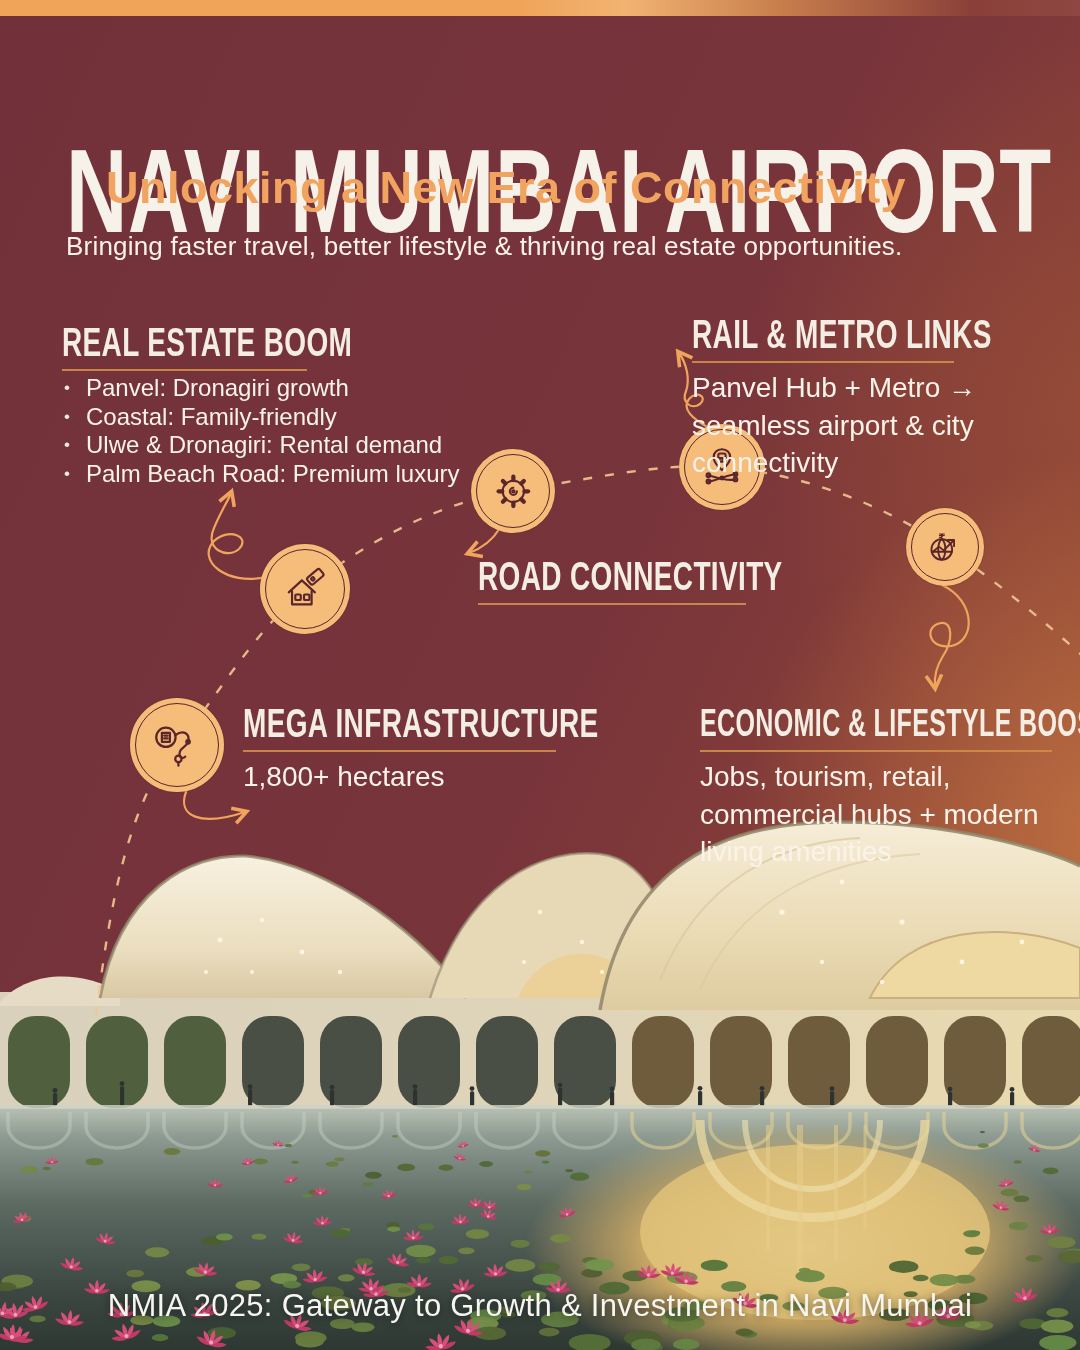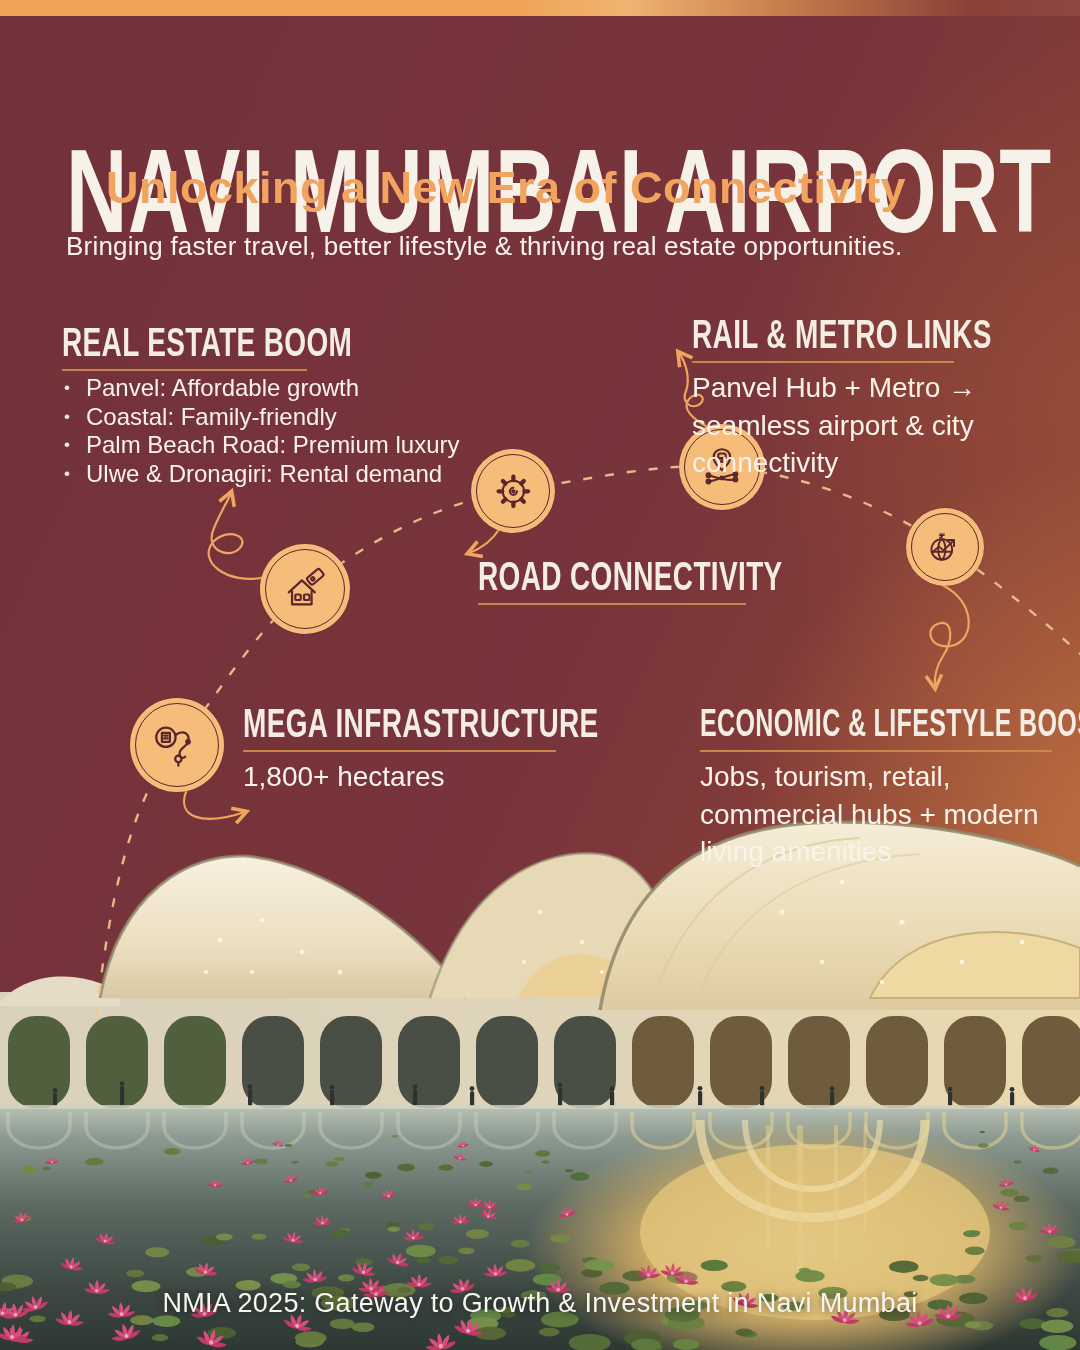--- a/index.html
+++ b/index.html
@@ -32,21 +32,21 @@
   ul.bullets li::before{content:"•";position:absolute;left:2px;top:0;font-size:17px;color:#F3E9DD;}
   .mega-line{display:block;}
   .icon{position:absolute;z-index:3;border-radius:50%;background:#F6BC79;
     display:flex;align-items:center;justify-content:center;
     box-shadow:0 0 0 1px rgba(90,37,44,.18);}
   .icon::after{content:"";position:absolute;inset:5px;border:1.6px solid #5B252C;border-radius:50%;}
   .icon svg{width:58%;height:58%;}
   .overlay{position:absolute;left:0;top:0;z-index:2;}
   .photo{position:absolute;left:0;bottom:0;z-index:1;}
   .caption{position:absolute;left:0;right:0;top:1288px;z-index:5;text-align:center;
-    color:#F6F5F0;font-size:27px;font-weight:400;letter-spacing:.3px;
+    color:#F6F5F0;font-size:31px;font-weight:400;letter-spacing:.3px;
     text-shadow:0 1px 8px rgba(0,0,0,.55);}
   .ink{stroke:#5B252C;stroke-width:2;fill:none;stroke-linecap:round;stroke-linejoin:round;}
 </style>
 </head>
 <body>
 
 <div class="canvas">
 
   <svg class="photo" width="1080" height="530" viewBox="0 0 1080 530" aria-hidden="true">
     <defs>
@@ -417,24 +417,24 @@
 
   <div class="top-bar"></div>
 
   <h1 class="hdr-title">NAVI MUMBAI AIRPORT</h1>
   <div class="hdr-sub">Unlocking a New Era of Connectivity</div>
   <div class="hdr-tag">Bringing faster travel, better lifestyle &amp; thriving real estate opportunities.</div>
 
   <h2 class="sec" style="left:62px;top:322px">REAL ESTATE BOOM</h2>
   <div class="rule" style="left:62px;top:369px;width:245px"></div>
   <ul class="bullets" style="left:62px;top:374px">
-    <li>Panvel: Affordable growth</li>
+    <li>Panvel: Dronagiri growth</li>
     <li>Coastal: Family-friendly</li>
+    <li>Ulwe &amp; Dronagiri: Rental demand</li>
     <li>Palm Beach Road: Premium luxury</li>
-    <li>Ulwe &amp; Dronagiri: Rental demand</li>
   </ul>
 
   <h2 class="sec" style="left:692px;top:314px">RAIL &amp; METRO LINKS</h2>
   <div class="rule" style="left:692px;top:361px;width:262px"></div>
   <div class="body-txt" style="left:692px;top:369px;width:330px">Panvel Hub + Metro → seamless airport &amp; city connectivity</div>
 
   <h2 class="sec" style="left:478px;top:556px">ROAD CONNECTIVITY</h2>
   <div class="rule" style="left:478px;top:603px;width:268px"></div>
 
   <h2 class="sec" style="left:243px;top:703px">MEGA INFRASTRUCTURE</h2>

